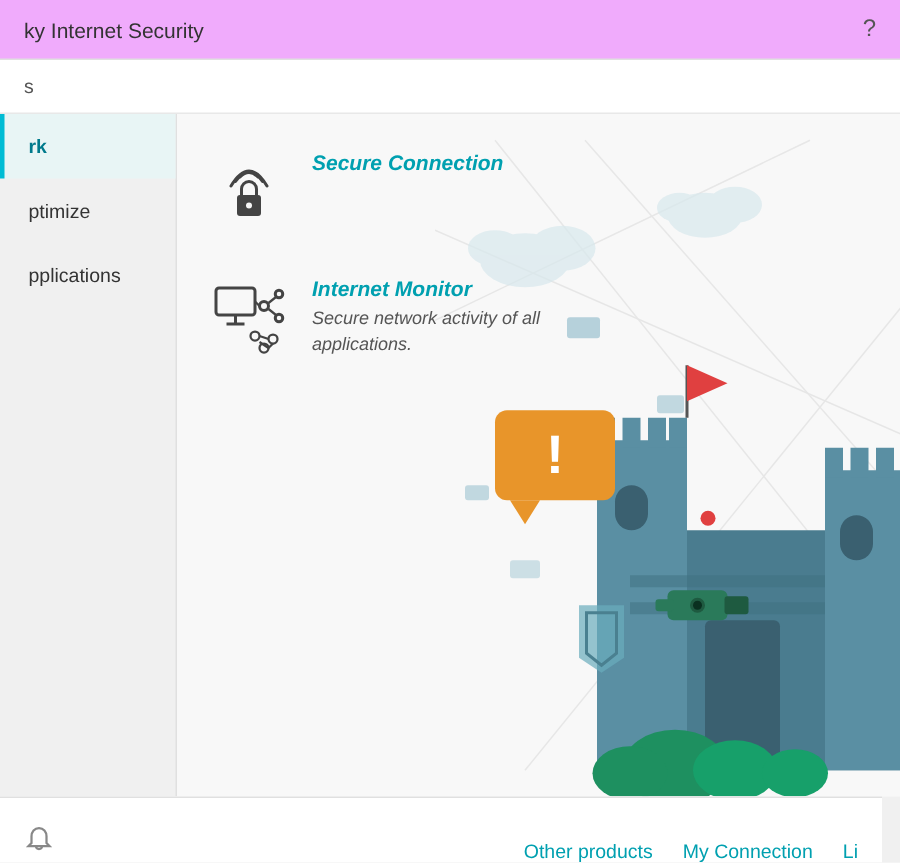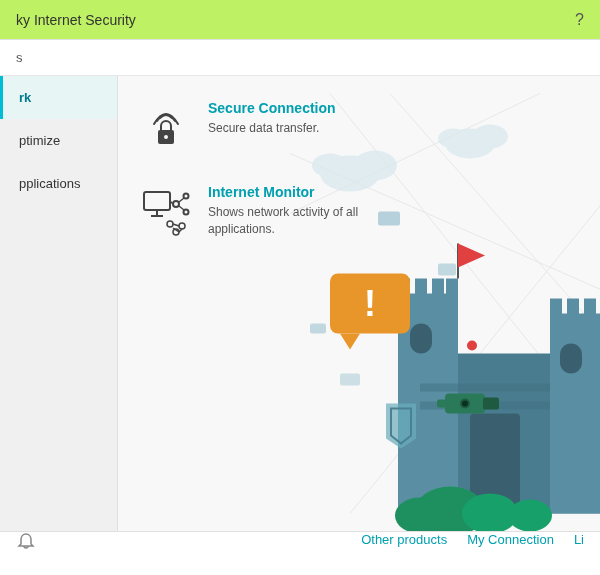--- a/index.html
+++ b/index.html
@@ -7,21 +7,21 @@
       font-family: 'Segoe UI', Arial, sans-serif;
       background: #f0f0f0;
       width: 600px;
       height: 575px;
       overflow: hidden;
       position: relative;
     }
 
     
     .title-bar {
-      background: #bef264;
+      background: #f0abfc;
       height: 40px;
       display: flex;
       align-items: center;
       justify-content: space-between;
       padding: 0 16px;
       border-bottom: 1px solid #e0e0e0;
     }
     .title-bar-left {
       font-size: 14px;
       color: #333;
@@ -94,20 +94,21 @@
       height: 100%;
       overflow: hidden;
     }
 
     
     .feature-list {
       padding: 24px 20px;
       position: relative;
       z-index: 2;
       width: 280px;
+      font-style: italic;
     }
     .feature-item {
       display: flex;
       align-items: flex-start;
       margin-bottom: 28px;
     }
     .feature-icon {
       width: 56px;
       height: 56px;
       flex-shrink: 0;
@@ -126,29 +127,29 @@
       font-size: 12px;
       color: #555;
       line-height: 1.4;
     }
 
     
     .bottom-bar {
       background: #ffffff;
       height: 44px;
       display: flex;
-      align-items: flex-start;
+      align-items: flex-end;
       justify-content: flex-end;
       padding: 0 16px;
       border-top: 1px solid #e0e0e0;
       gap: 20px;
       position: absolute;
       bottom: 0;
       left: 0;
-      right: 0;
+      right: 12px;
       margin-top: 47px;
     }
     .bottom-link {
       font-size: 13px;
       color: #00a0b0;
       cursor: pointer;
       text-decoration: none;
     }
     .bottom-left-icon {
       margin-right: auto;
@@ -219,21 +220,20 @@
 
             <rect x="18" y="28" width="16" height="14" rx="2" fill="#444"></rect>
 
             <path d="M21 28v-4a5 5 0 0110 0v4" fill="none" stroke="#444" stroke-width="2"></path>
 
             <circle cx="26" cy="35" r="2" fill="#f5f5f5"></circle>
           </svg>
         </div>
         <div class="feature-text">
           <h3>Secure Connection</h3>
-          <p>Secure data transfer.</p>
         </div>
       </div>
 
       <div class="feature-item">
         <div class="feature-icon">
 
           <svg class="monitor-icon-svg" viewBox="0 0 52 52">
 
             <rect x="4" y="6" width="26" height="18" rx="2" fill="none" stroke="#444" stroke-width="2"></rect>
 
@@ -252,21 +252,21 @@
             <circle cx="42" cy="40" r="3" fill="none" stroke="#444" stroke-width="1.5"></circle>
             <circle cx="30" cy="38" r="3" fill="none" stroke="#444" stroke-width="1.5"></circle>
             <circle cx="36" cy="46" r="3" fill="none" stroke="#444" stroke-width="1.5"></circle>
             <line x1="33" y1="38" x2="39" y2="40" stroke="#444" stroke-width="1.5"></line>
             <line x1="33" y1="42" x2="39" y2="46" stroke="#444" stroke-width="1.5"></line>
             <line x1="42" y1="43" x2="39" y2="46" stroke="#444" stroke-width="1.5"></line>
           </svg>
         </div>
         <div class="feature-text">
           <h3>Internet Monitor</h3>
-          <p>Shows network activity of all applications.</p>
+          <p>Secure network activity of all applications.</p>
         </div>
       </div>
 
     </div>
 
     <div class="illustration-container">
       <svg class="castle-svg" viewBox="0 0 320 420" xmlns="http://www.w3.org/2000/svg">
 
         <g opacity="0.15" stroke="#888" stroke-width="1" fill="none">
           <line x1="0" y1="60" x2="320" y2="200"></line>

